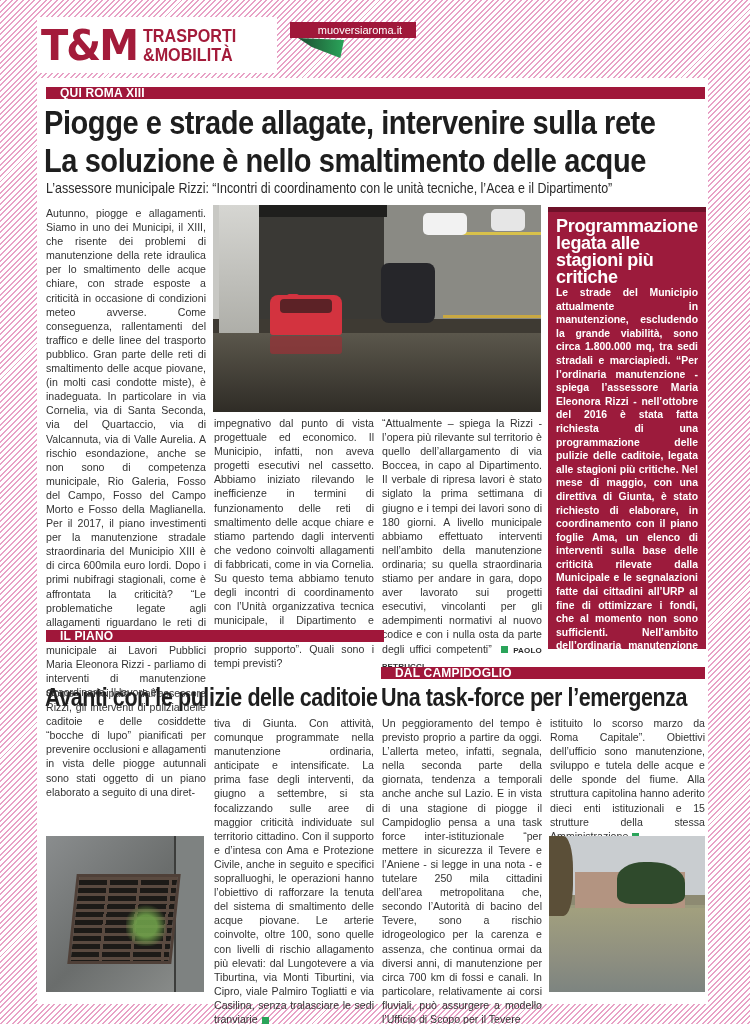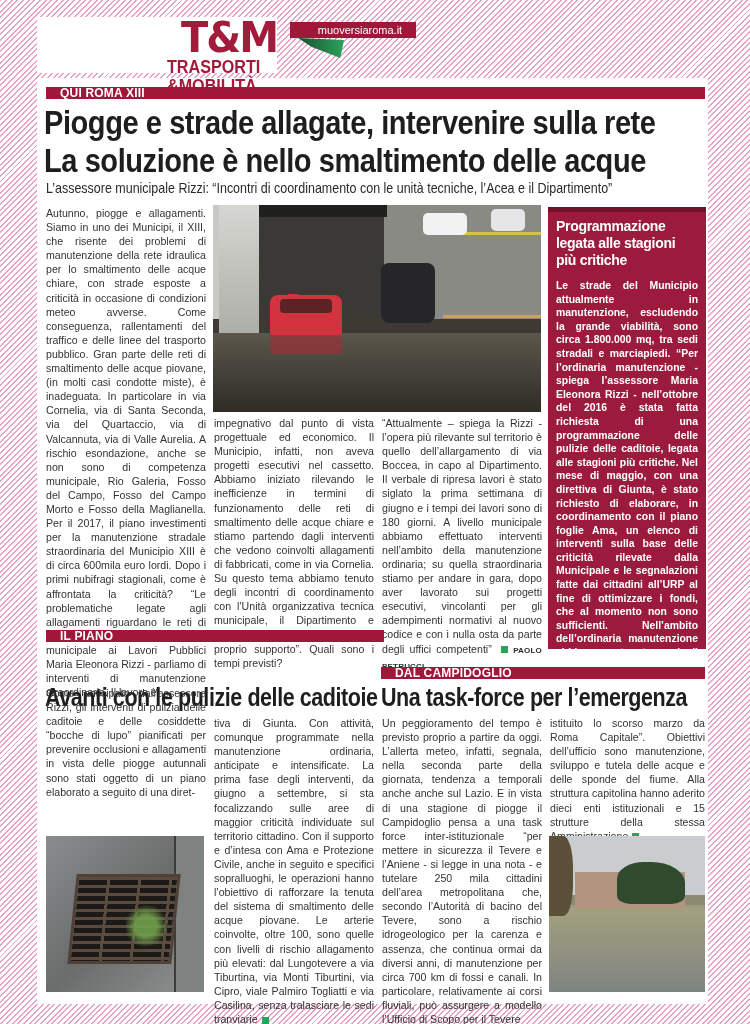--- a/index.html
+++ b/index.html
@@ -10,21 +10,21 @@
     font-family: "Liberation Sans", sans-serif;
     color: #2a2a2a;
   }
   .page {
     position: absolute; left: 37px; top: 78px; width: 671px; height: 926px;
     background: #ffffff;
   }
   
   .masthead {
     position: absolute; left: 37px; top: 17px; width: 240px; height: 56px;
-    background: #ffffff; display: flex; align-items: flex-end; flex-direction: column;
+    background: #ffffff; display: flex; align-items: center;
   }
   .logo-mark {
     font-family: "DejaVu Sans", sans-serif; font-weight: 900; font-size: 40px;
     color: #a31b3a; letter-spacing: -2px; line-height: 1; padding-left: 4px;
     transform: scaleY(1.05);
   }
   .logo-words {
     margin-left: 6px; display: flex; flex-direction: column;
     font-family: "Liberation Sans", sans-serif; font-weight: 700;
     color: #a31b3a; font-size: 19px; line-height: 19px; letter-spacing: 0;
@@ -62,21 +62,21 @@
   }
   .col p { margin: 0; }
   .byline { font-weight: 700; font-size: 8px; color: #2a2a2a; letter-spacing: 0.2px; }
   .end-mark { display: inline-block; width: 7px; height: 7px; background: #2aa45a; margin-left: 4px; vertical-align: middle; }
   
   .sidebox {
     position: absolute; left: 548px; top: 207px; width: 158px; height: 442px;
     background: #9c1b3c; border-top: 5px solid #6e1129; color: #ffffff;
     box-sizing: border-box; padding: 6px 8px 0 8px;
   }
-  .sidebox-title { font-size: 14px; font-weight: 700; line-height: 17px; letter-spacing: -0.3px; margin-bottom: 10px; }
+  .sidebox-title { font-size: 18px; font-weight: 700; line-height: 17px; letter-spacing: -0.3px; }
   .sidebox-body { font-size: 10.4px; font-weight: 700; line-height: 13.6px; text-align: justify; }
   .sidebox-body em { font-style: italic; }
   
   .photo { position: absolute; overflow: hidden; }
   .photo-flood {
     left: 213px; top: 205px; width: 328px; height: 207px;
     background:
       radial-gradient(ellipse 28px 18px at 80px 100px, #d23041 60%, transparent 62%),
       linear-gradient(180deg, transparent 0 55%, #3e3a33 55% 100%),
       linear-gradient(90deg, #c8c8c4 0 12%, #3a3935 12% 52%, #8a8a84 52% 100%);

